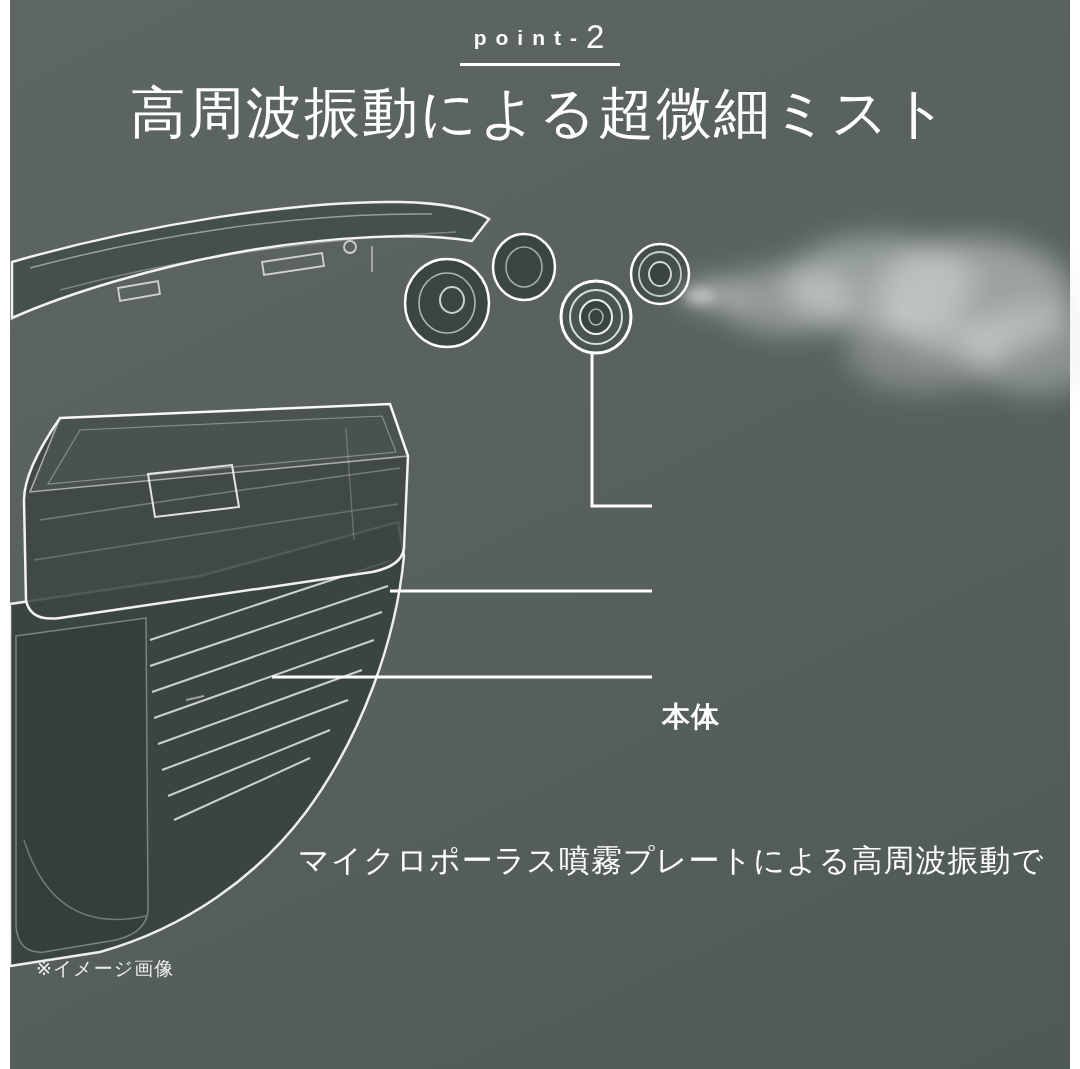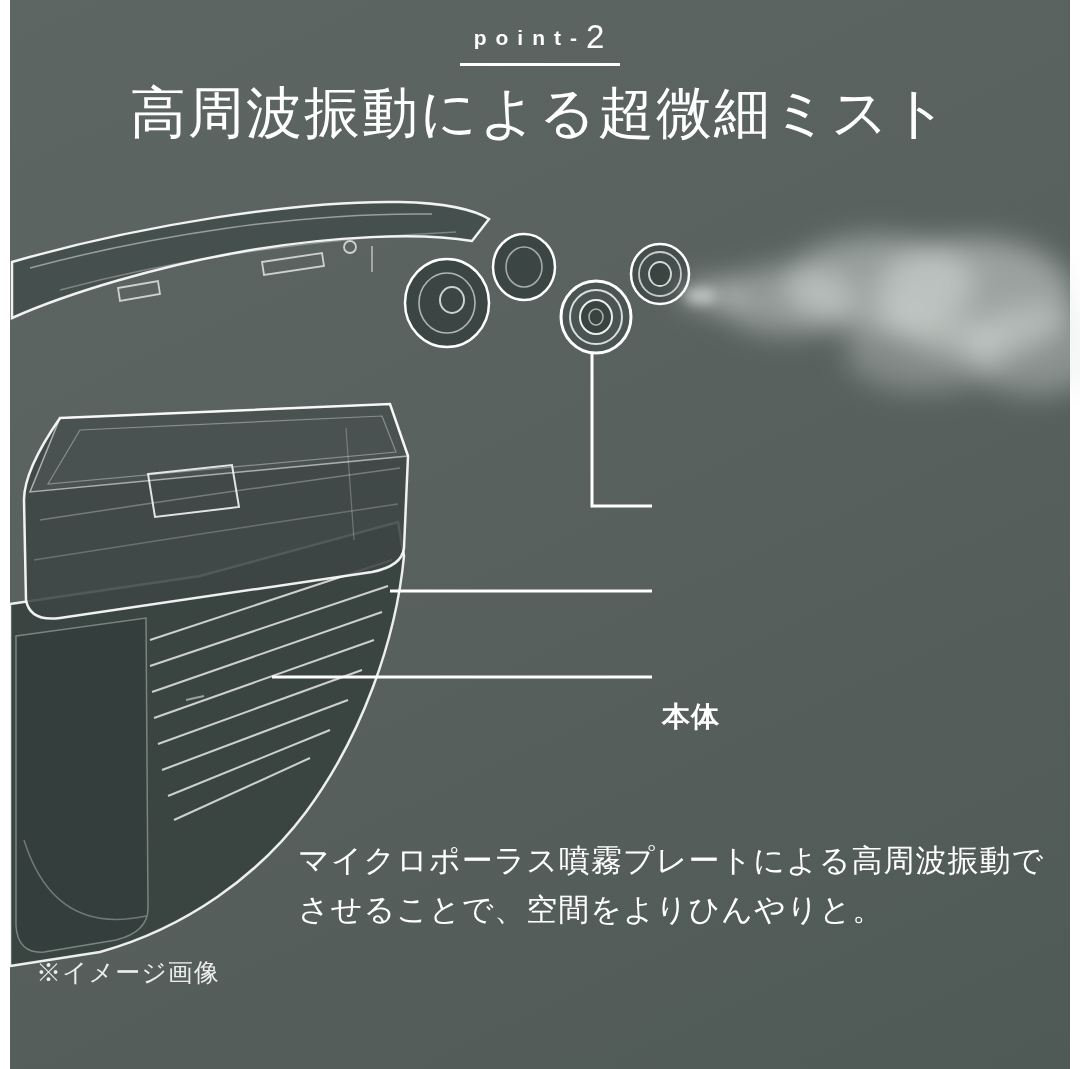--- a/index.html
+++ b/index.html
@@ -20,21 +20,21 @@
 
   .callout{position:absolute;color:#fff;font-size:28px;font-weight:700;
            letter-spacing:1px;line-height:34px;white-space:nowrap;}
   .callout.plate{left:662px;top:488px;}
   .callout.tank{left:662px;top:574px;}
   .callout.body{left:662px;top:700px;}
 
   .desc{position:absolute;left:298px;top:804px;color:#fff;font-size:31px;
         line-height:49px;letter-spacing:1px;font-weight:500;white-space:nowrap;margin-top:32px;}
 
-  .footnote{position:absolute;left:36px;top:956px;color:#ededed;font-size:25px;letter-spacing:1px;font-family:Liberation Serif, serif;}
+  .footnote{position:absolute;left:36px;top:956px;color:#ededed;font-size:19px;letter-spacing:1px;}
 </style>
 </head>
 <body>
 
 <div class="canvas">
   <div class="panel"></div>
 
   <svg class="illu" viewBox="0 0 1080 1069">
     <defs>
       <filter id="blurBig" x="-60%" y="-60%" width="220%" height="220%">
@@ -125,17 +125,16 @@
       <span class="point-word">point-</span><span class="point-num">2</span>
     </span>
   </div>
 
   <h1 class="title">高周波振動による超微細ミスト</h1>
 
   <div class="callout body">本体</div>
 
   <div class="desc">
     <div>マイクロポーラス噴霧プレートによる高周波振動で</div>
-    <div>させることで、空間をよりひんやりと。</div>
   </div>
 
   <div class="footnote">※イメージ画像</div>
 </div>
 
 </body></html>

